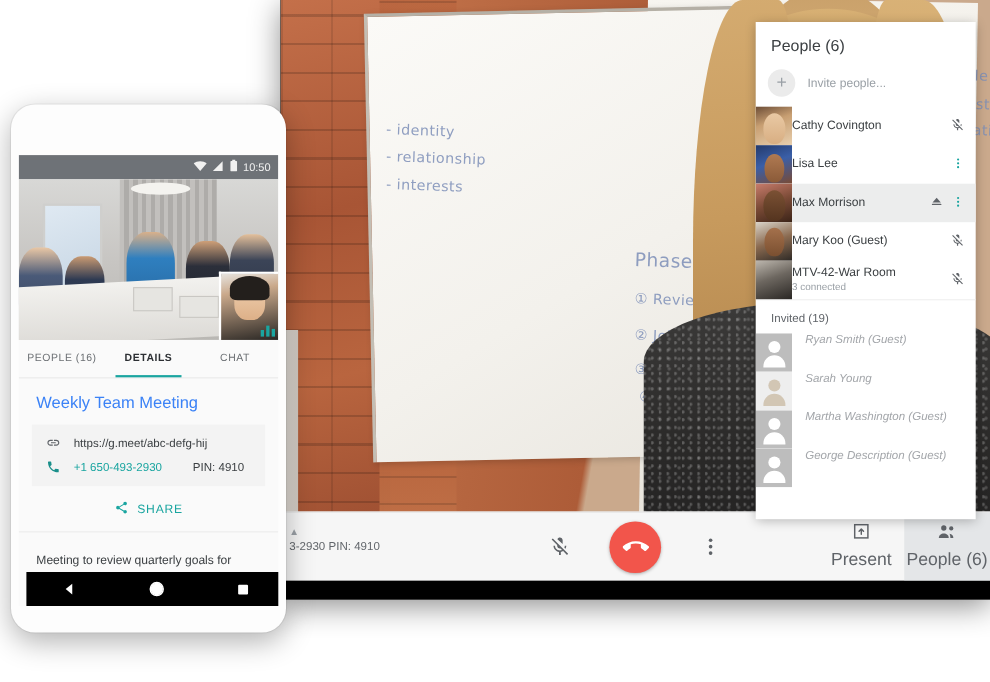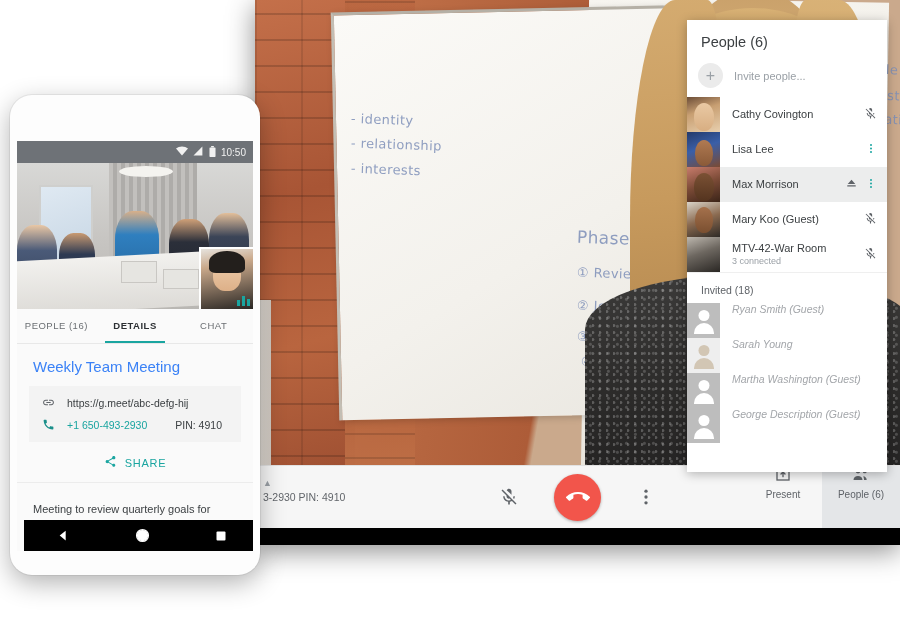--- a/index.html
+++ b/index.html
@@ -158,22 +158,22 @@
   #hangup{
     width:47px;height:47px;border-radius:50%;background:#f2554b;
     display:flex;align-items:center;justify-content:center;
     box-shadow:0 1px 3px rgba(0,0,0,.3);
   }
   #bar-right{
     position:absolute;right:0;top:0;height:62px;display:flex;
   }
   .bar-btn{
     width:78px;height:62px;display:flex;flex-direction:column;
-    align-items:center;gap:5px;
-    color:#5f6368;font-size:10px;
+    align-items:center;justify-content:center;gap:5px;
+    color:#5f6368;font-size:16px;
   }
   .bar-btn.active{background:#e4e6e8;}
   #tablet-footer{
     position:absolute;left:0;bottom:0;width:645px;height:17px;background:#000;
   }
 
   
   #people-panel{
     position:absolute;left:687px;top:20px;width:200px;height:452px;
     background:#fff;
@@ -195,21 +195,21 @@
   #invite-label{color:#9aa0a6;font-size:11px;}
 
   .prow{
     display:flex;align-items:center;height:35px;position:relative;
   }
   .prow.sel{background:#eceded;}
   .pav{
     width:33px;height:35px;flex:0 0 33px;overflow:hidden;position:relative;
   }
   .pname{
-    flex:1;padding-left:12px;font-size:11px;color:#3c4043;line-height:1.25;
+    flex:1;font-size:11px;color:#3c4043;line-height:1.25;
   }
   .psub{font-size:9px;color:#9aa0a6;margin-top:1px;}
   .pacts{
     display:flex;align-items:center;gap:7px;padding-right:10px;color:#5f6368;
   }
   #invited-head{
     padding:11px 14px 7px 14px;font-size:10.5px;color:#5f6368;
     border-top:1px solid #efefef;
   }
   .irow{display:flex;height:35px;}
@@ -522,21 +522,21 @@
     <div class="pacts">
       <span>
         <svg width="13" height="13" viewBox="0 0 24 24" fill="currentColor">
             <path d="M19 11h-1.7c0 .74-.16 1.43-.43 2.05l1.23 1.23c.56-.98.9-2.09.9-3.28zM14.98 11.17c0-.06.02-.11.02-.17V5c0-1.66-1.34-3-3-3-1.23 0-2.28.74-2.75 1.79l5.73 5.38zM4.27 3L3 4.27l6.01 6.01V11c0 1.66 1.33 3 2.99 3 .22 0 .44-.03.65-.08l1.66 1.66c-.71.33-1.5.52-2.31.52-2.76 0-5.3-2.1-5.3-5.1H5c0 3.41 2.72 6.23 6 6.72V21h2v-3.28c.91-.13 1.77-.45 2.54-.9L19.73 21 21 19.73 4.27 3z"></path>
           </svg>
       </span>
     </div>
   </div>
 
 
-  <div id="invited-head">Invited (18)</div>
+  <div id="invited-head">Invited (19)</div>
 
   <div class="irow">
     <div class="iav">
       <div class="gav">
           <span class="head"></span>
           <span class="body"></span>
         </div>
     </div>
     <div class="iname">Ryan Smith (Guest)</div>
   </div>

